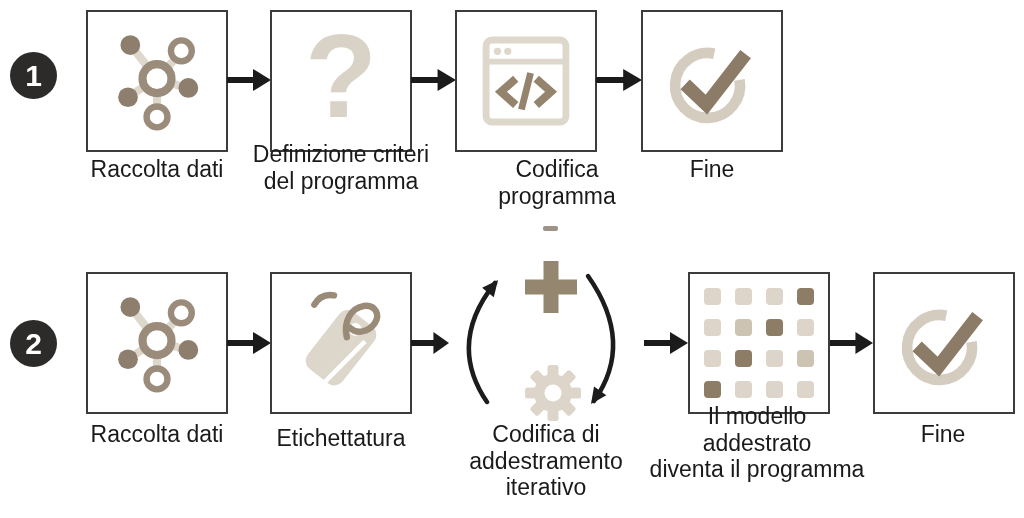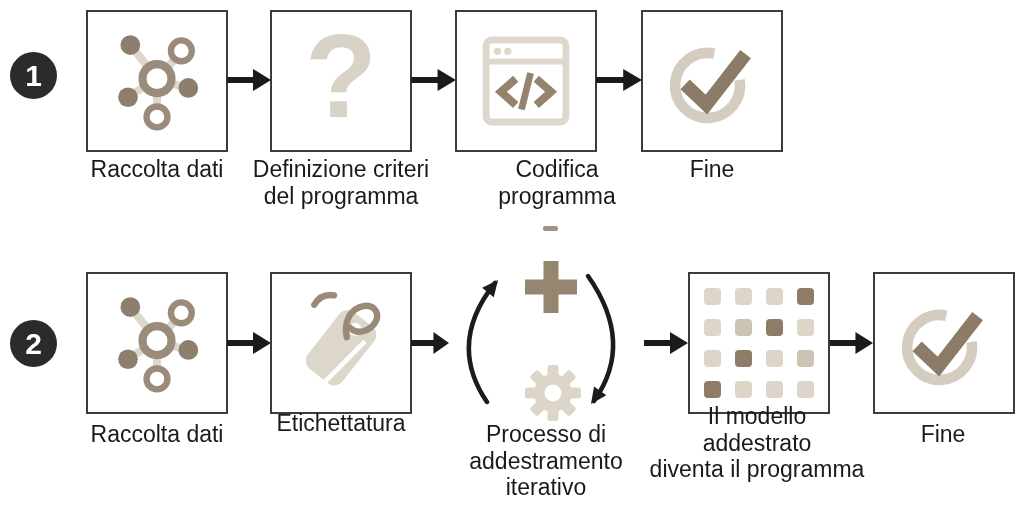--- a/index.html
+++ b/index.html
@@ -34,30 +34,30 @@
   .cell.mid{background:#cdc3b2;}
   .cell.dark{background:#8d7c66;}
 
   
   #badge-1{left:10px;top:52px;}   #badge-2{left:10px;top:320px;}
   #r1-box1{left:86px;top:10px;}   #r1-box2{left:270px;top:10px;}
   #r1-box3{left:455px;top:10px;}  #r1-box4{left:641px;top:10px;}
   #r1-arrow1{left:227px;top:68px;width:44px;}
   #r1-arrow2{left:411px;top:68px;width:45px;}
   #r1-arrow3{left:596px;top:68px;width:46px;}
-  #r1-label1{left:157px;top:156px;} #r1-label2{left:341px;top:156px;}
+  #r1-label1{left:157px;top:156px;} #r1-label2{left:341px;top:141px;}
   #r1-label3{left:557px;top:156px;} #r1-label4{left:712px;top:156px;}
 
   #r2-box1{left:86px;top:272px;}  #r2-box2{left:270px;top:272px;}
   #r2-box3{left:688px;top:272px;} #r2-box4{left:873px;top:272px;}
   #r2-arrow1{left:227px;top:331px;width:44px;}
   #r2-arrow2{left:411px;top:331px;width:38px;}
   #r2-arrow3{left:644px;top:331px;width:44px;}
   #r2-arrow4{left:830px;top:331px;width:43px;}
-  #r2-label1{left:157px;top:421px;} #r2-label2{left:341px;top:410px;}
+  #r2-label1{left:157px;top:421px;} #r2-label2{left:341px;top:425px;}
   #r2-label3{left:546px;top:421px;} #r2-label4{left:757px;top:403px;}
   #r2-label5{left:943px;top:421px;}
 </style>
 </head>
 <body>
 
 <svg width="0" height="0" style="position:absolute">
   <defs>
     <g id="network">
       <g stroke="#ded7cc" stroke-width="7">
@@ -216,19 +216,19 @@
   </svg>
 
 <div class="box" id="r2-box4">
   <svg width="112" height="112" viewBox="0 0 100 100">
     <use href="#checkcircle"></use>
   </svg>
 </div>
 
 <div class="label" id="r2-label1">Raccolta dati</div>
 <div class="label" id="r2-label2">Etichettatura</div>
-<div class="label" id="r2-label3">Processo di
+<div class="label" id="r2-label3">Codifica di
 addestramento
 iterativo</div>
 <div class="label" id="r2-label4">Il modello
 addestrato
 diventa il programma</div>
 <div class="label" id="r2-label5">Fine</div>
 
 </body></html>

